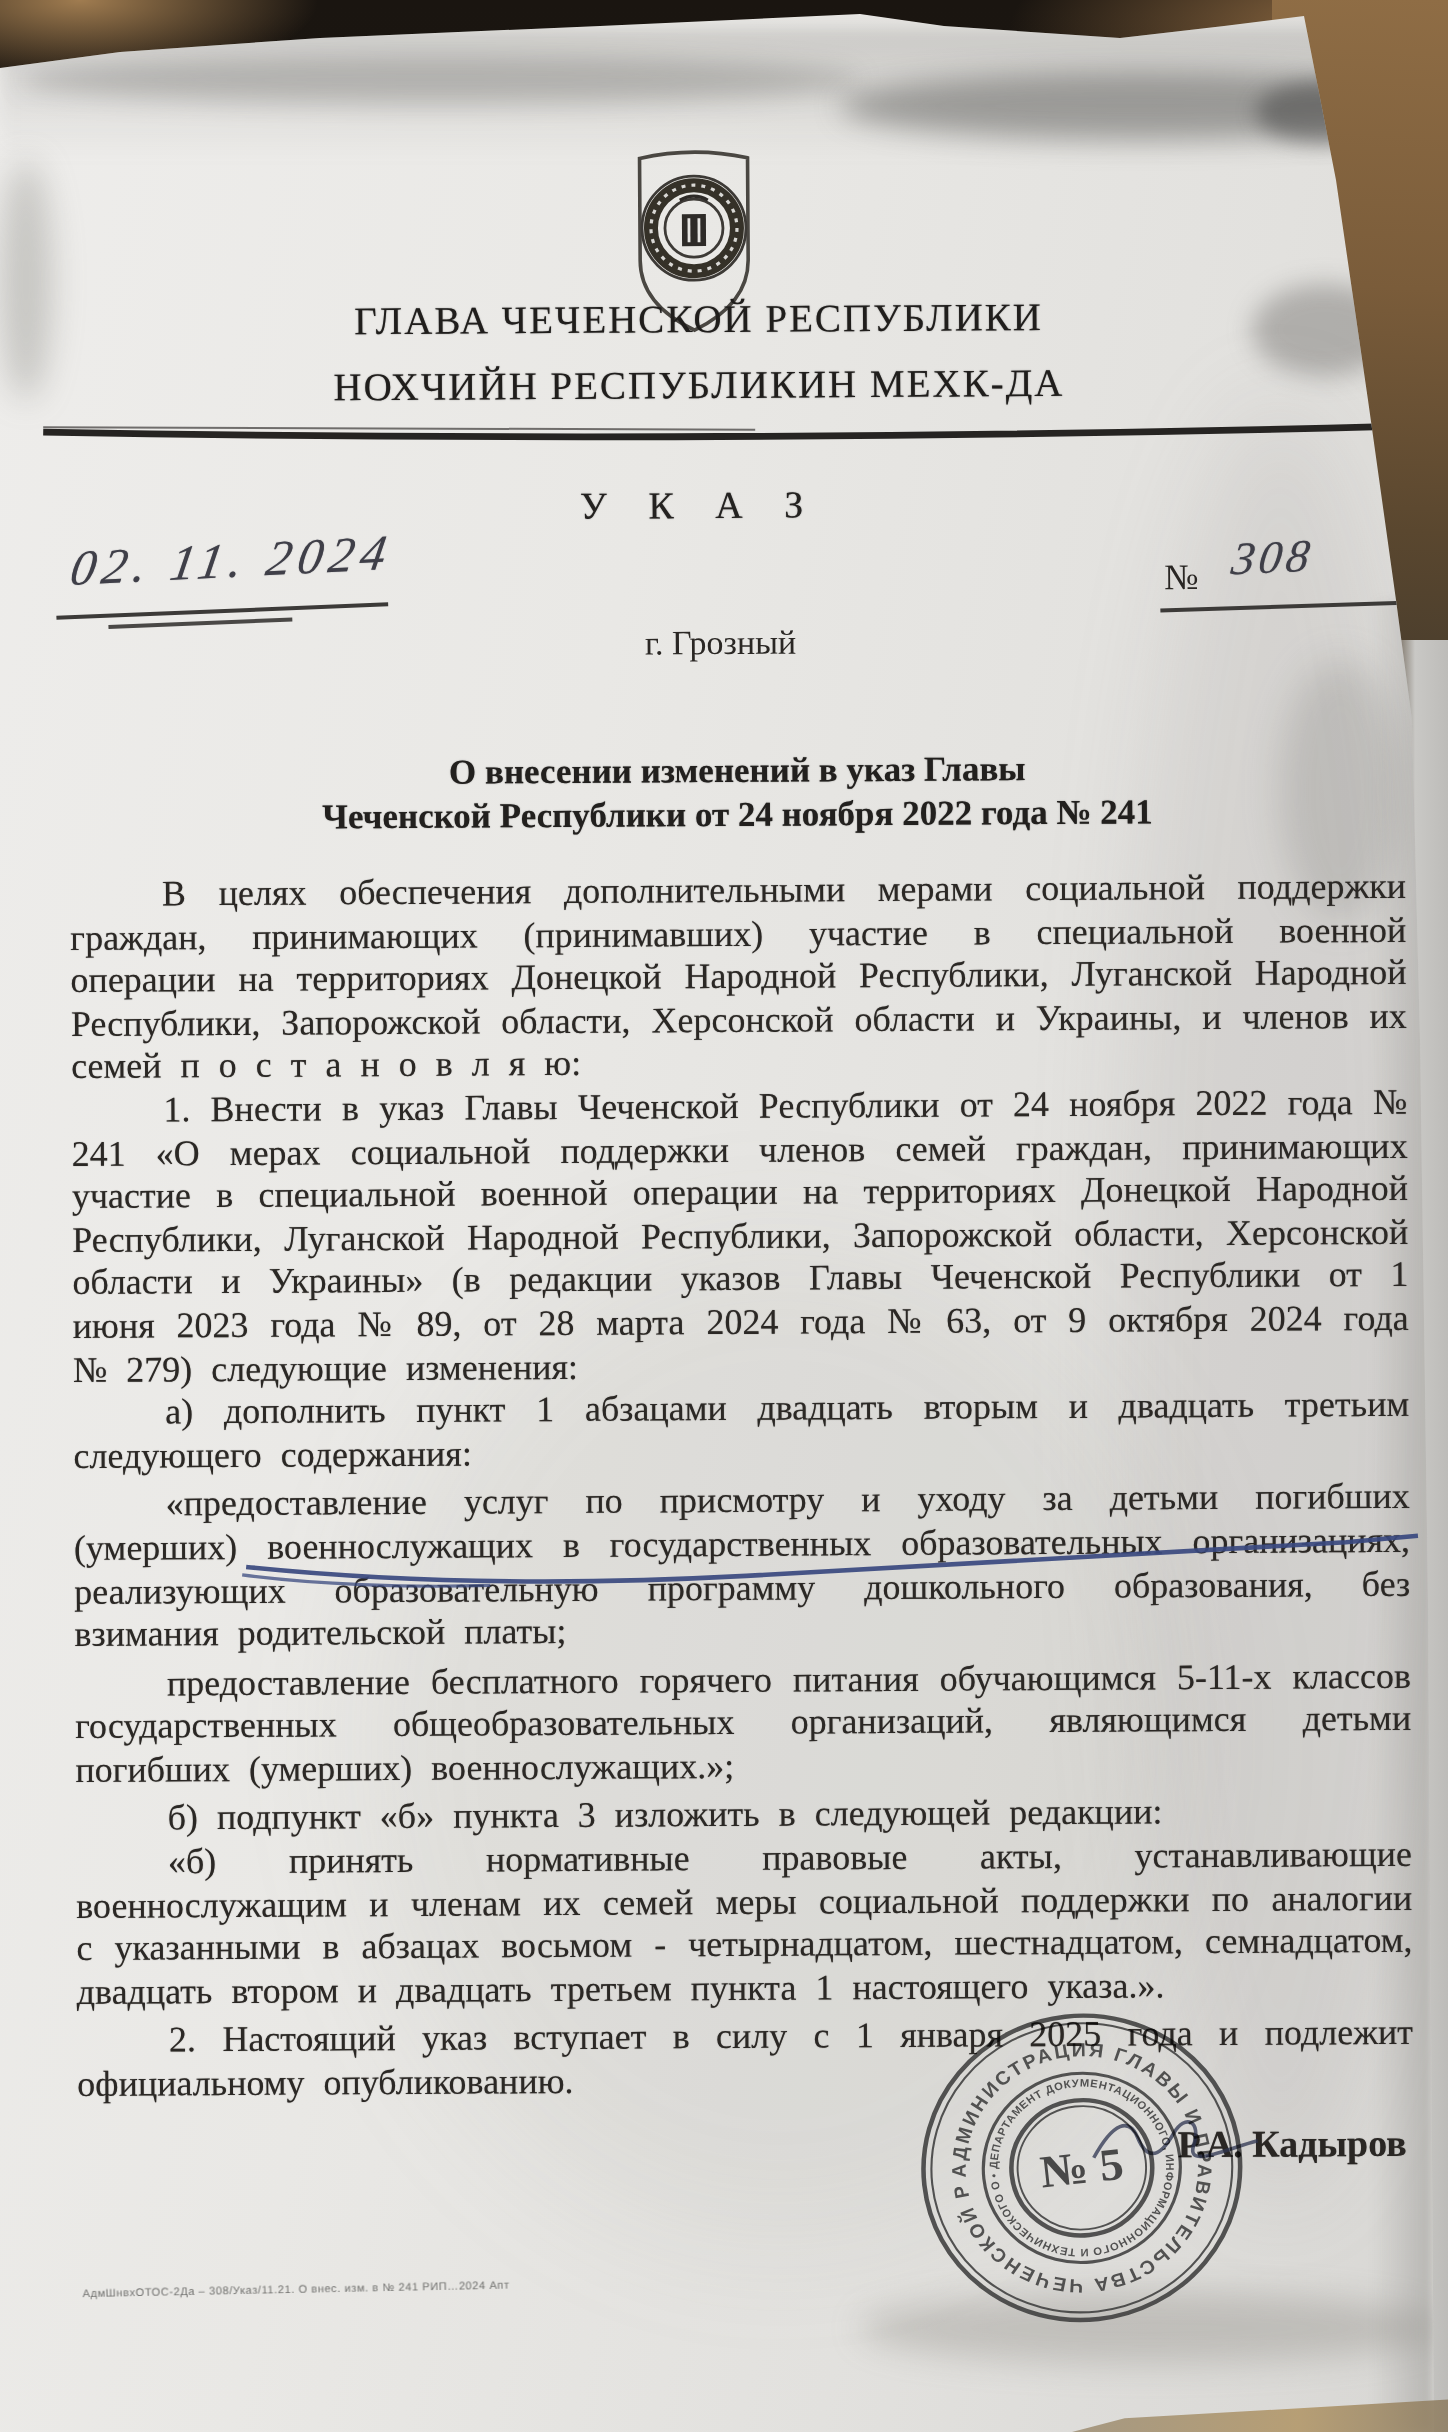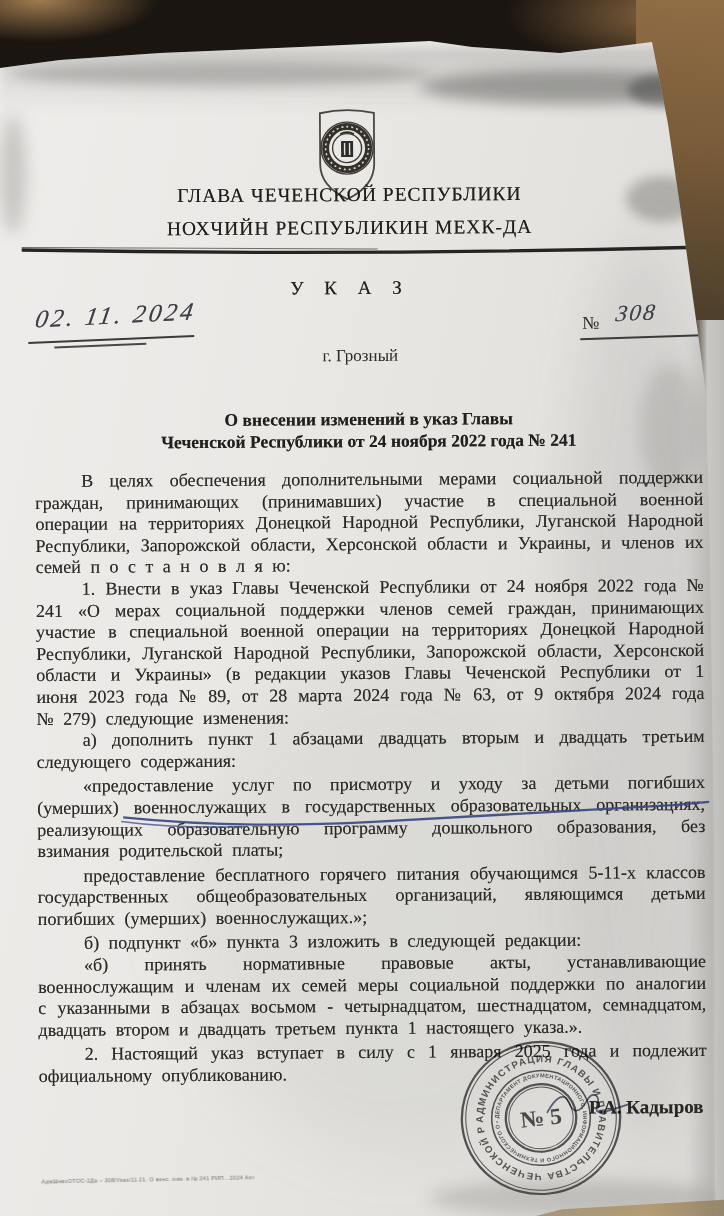--- a/index.html
+++ b/index.html
@@ -28,21 +28,20 @@
     position:absolute;left:536px;top:1198px;width:188px;height:18px;
     background:linear-gradient(90deg,#9b8c72 0%,#b09464 60%,#8d7c60 100%);
     clip-path:polygon(0 100%,14% 62%,100% 10%,100% 100%);
     opacity:.85;
   }
   
   .paper{
     position:absolute;inset:0;
     background:linear-gradient(102deg,#eeedeb 0%,#e9e8e5 38%,#e2e1de 68%,#d8d7d4 100%);
     clip-path:polygon(0px 34px,60px 26px,160px 19px,300px 13px,430px 7px,472px 13px,560px 19px,612px 13px,652px 8px,668px 90px,684px 200px,698px 300px,706px 360px,710px 520px,714px 800px,717px 1216px,0px 1216px);
-    margin-top:34px;
   }
   .smudge{position:absolute;border-radius:50%;pointer-events:none;}
   .content{position:absolute;inset:0;transform:rotate(-0.35deg);color:#2a2724;}
 
   .org{position:absolute;left:0;width:704px;text-align:center;font-size:19.5px;letter-spacing:1px;color:#201e1c;text-shadow:0 0 .6px rgba(40,40,40,.7);}
   .org-ru{top:150px;}
   .org-che{top:183px;}
   .rule{position:absolute;left:20px;top:210px;width:696px;height:16px;}
   .ukaz{position:absolute;left:0;top:243px;width:704px;text-align:center;font-size:19px;letter-spacing:8px;color:#242220;text-shadow:0 0 .6px rgba(40,40,40,.7);}
 

